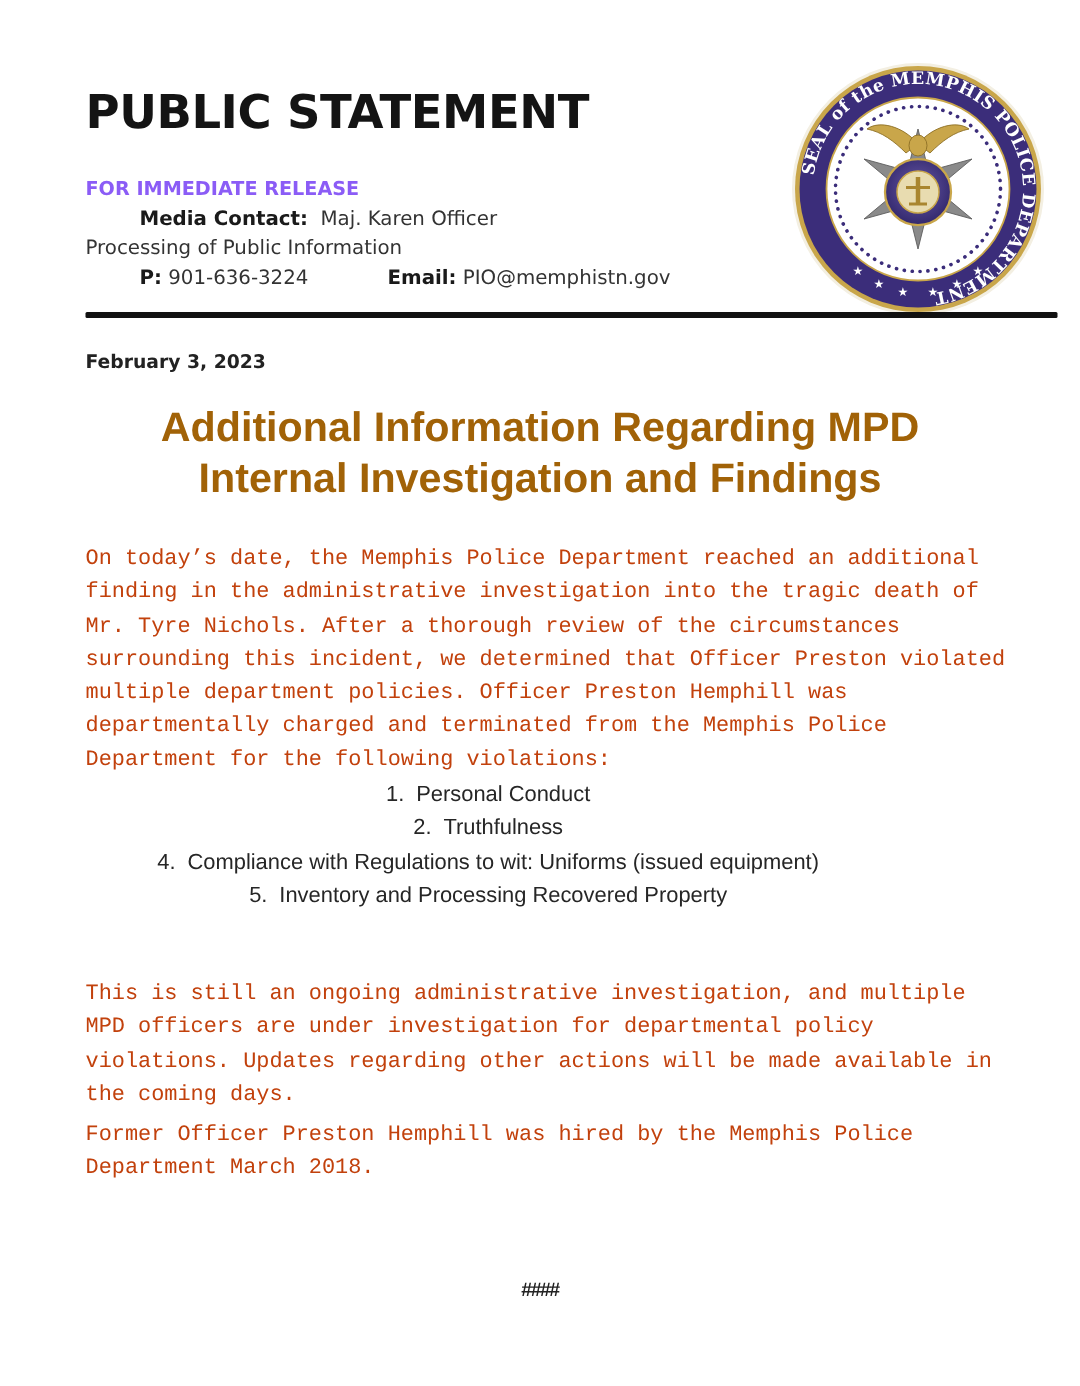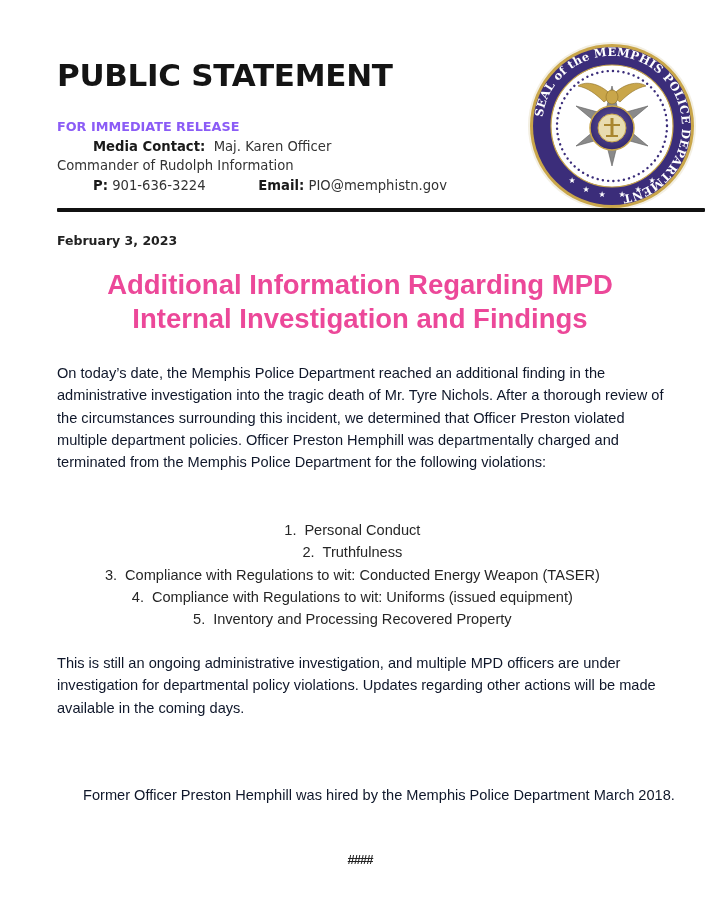--- a/index.html
+++ b/index.html
@@ -71,28 +71,28 @@
     .headline {
       position: absolute;
       left: 0;
       width: 720px;
       top: 268px;
       text-align: center;
       font-family: "Liberation Sans", sans-serif;
       font-weight: bold;
       font-size: 27.5px;
       line-height: 34px;
-      color: #ec4899;
+      color: #a16207;
       margin: 0;
     }
     .body-text {
-      font-family: Liberation Sans, sans-serif;
+      font-family: Liberation Mono, monospace;
       font-size: 14.6px;
       line-height: 22.3px;
-      color: #0f172a;
+      color: #c2410c;
       position: absolute;
       left: 57px;
       width: 620px;
       margin: 0;
     }
     .p1 { top: 362px; }
     .violations {
       position: absolute;
       left: 97px;
       top: 519px;
@@ -100,21 +100,21 @@
       padding: 0;
       list-style: none;
       font-family: "Liberation Sans", sans-serif;
       font-size: 14.6px;
       line-height: 22.3px;
       color: #262626;
     }
     .violations li { white-space: nowrap; text-align: center; }
     .violations .num { display: inline-block; width: 28px; }
     .p2 { top: 652px; }
-    .p3 { top: 784px; margin-left: 26px; }
+    .p3 { top: 746px; }
     .endmark {
       position: absolute;
       left: 0;
       width: 720px;
       top: 852px;
       text-align: center;
       font-family: "Liberation Sans", sans-serif;
       font-weight: bold;
       font-size: 13px;
       letter-spacing: -1px;
@@ -127,21 +127,21 @@
 <div class="page">
 
   <h1 class="title">PUBLIC STATEMENT</h1>
 
   <div class="contact">
     <div class="line release">FOR IMMEDIATE RELEASE</div>
     <div class="line">
       <b>Media Contact:</b>&nbsp;
       <span>Maj. Karen Officer</span>
     </div>
-    <div class="line">Commander of Rudolph Information</div>
+    <div class="line">Processing of Public Information</div>
     <div class="line">
       <b>P:</b>
       <span>901-636-3224</span>&nbsp;&nbsp;&nbsp;
       <b>Email:</b>
       <span>PIO@memphistn.gov</span>
     </div>
   </div>
 
   <svg class="seal" viewBox="0 0 176 172">
     <defs>
@@ -198,21 +198,20 @@
   <h2 class="headline">
     <span>Additional Information Regarding MPD</span><br>
     <span>Internal Investigation and Findings</span>
   </h2>
 
   <p class="body-text p1">On today’s date, the Memphis Police Department reached an additional finding in the administrative investigation into the tragic death of Mr. Tyre Nichols. After a thorough review of the circumstances surrounding this incident, we determined that Officer Preston violated multiple department policies. Officer Preston Hemphill was departmentally charged and terminated from the Memphis Police Department for the following violations:</p>
 
   <ol class="violations">
     <li><span class="num">1.</span><span>Personal Conduct</span></li>
     <li><span class="num">2.</span><span>Truthfulness</span></li>
-    <li><span class="num">3.</span><span>Compliance with Regulations to wit: Conducted Energy Weapon (TASER)</span></li>
     <li><span class="num">4.</span><span>Compliance with Regulations to wit: Uniforms (issued equipment)</span></li>
     <li><span class="num">5.</span><span>Inventory and Processing Recovered Property</span></li>
   </ol>
 
   <p class="body-text p2">This is still an ongoing administrative investigation, and multiple MPD officers are under investigation for departmental policy violations. Updates regarding other actions will be made available in the coming days.</p>
 
   <p class="body-text p3">Former Officer Preston Hemphill was hired by the Memphis Police Department March 2018.</p>
 
   <div class="endmark">####</div>
 </div>

